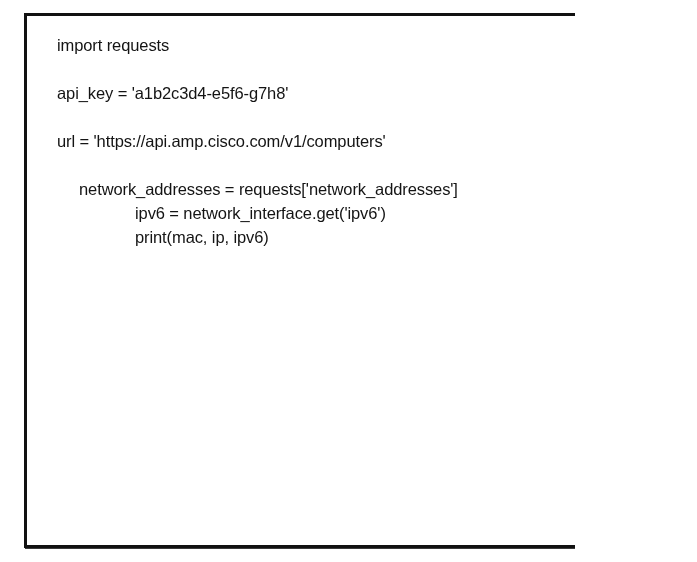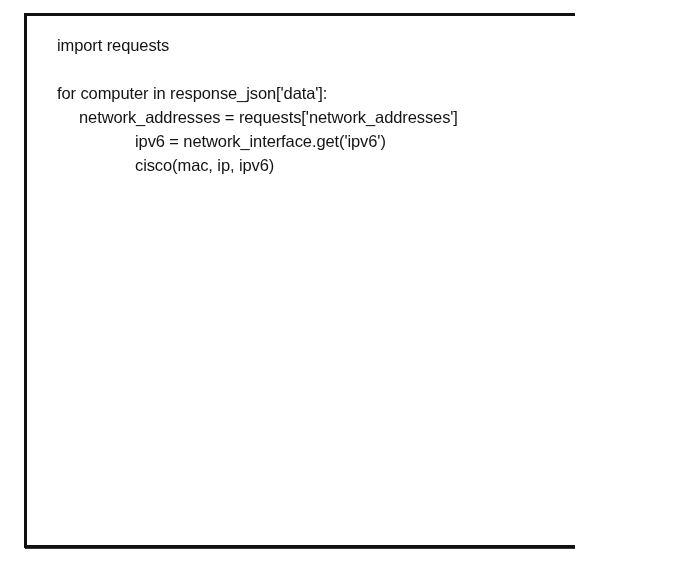--- a/index.html
+++ b/index.html
@@ -65,20 +65,21 @@
 </style>
 </head>
 <body>
 
 <div id="screenshot">
 
   <div class="code-frame">
     <div class="code-body">
 
     <div class="code-line ind-0 sp-after">import requests</div>
-        <div class="code-line ind-0">for computer in response_json['data']:</div>
+        <div class="code-line ind-0 sp-after">api_key = 'a1b2c3d4-e5f6-g7h8'</div>
+        <div class="code-line ind-0 sp-after">url = 'https://api.amp.cisco.com/v1/computers'</div>
         <div class="code-line ind-1">network_addresses = requests['network_addresses']</div>
         <div class="code-line ind-2">ipv6 = network_interface.get('ipv6')</div>
-        <div class="code-line ind-2">cisco(mac, ip, ipv6)</div>
+        <div class="code-line ind-2">print(mac, ip, ipv6)</div>
       </div>
   </div>
 
 </div>
 
 </body></html>

